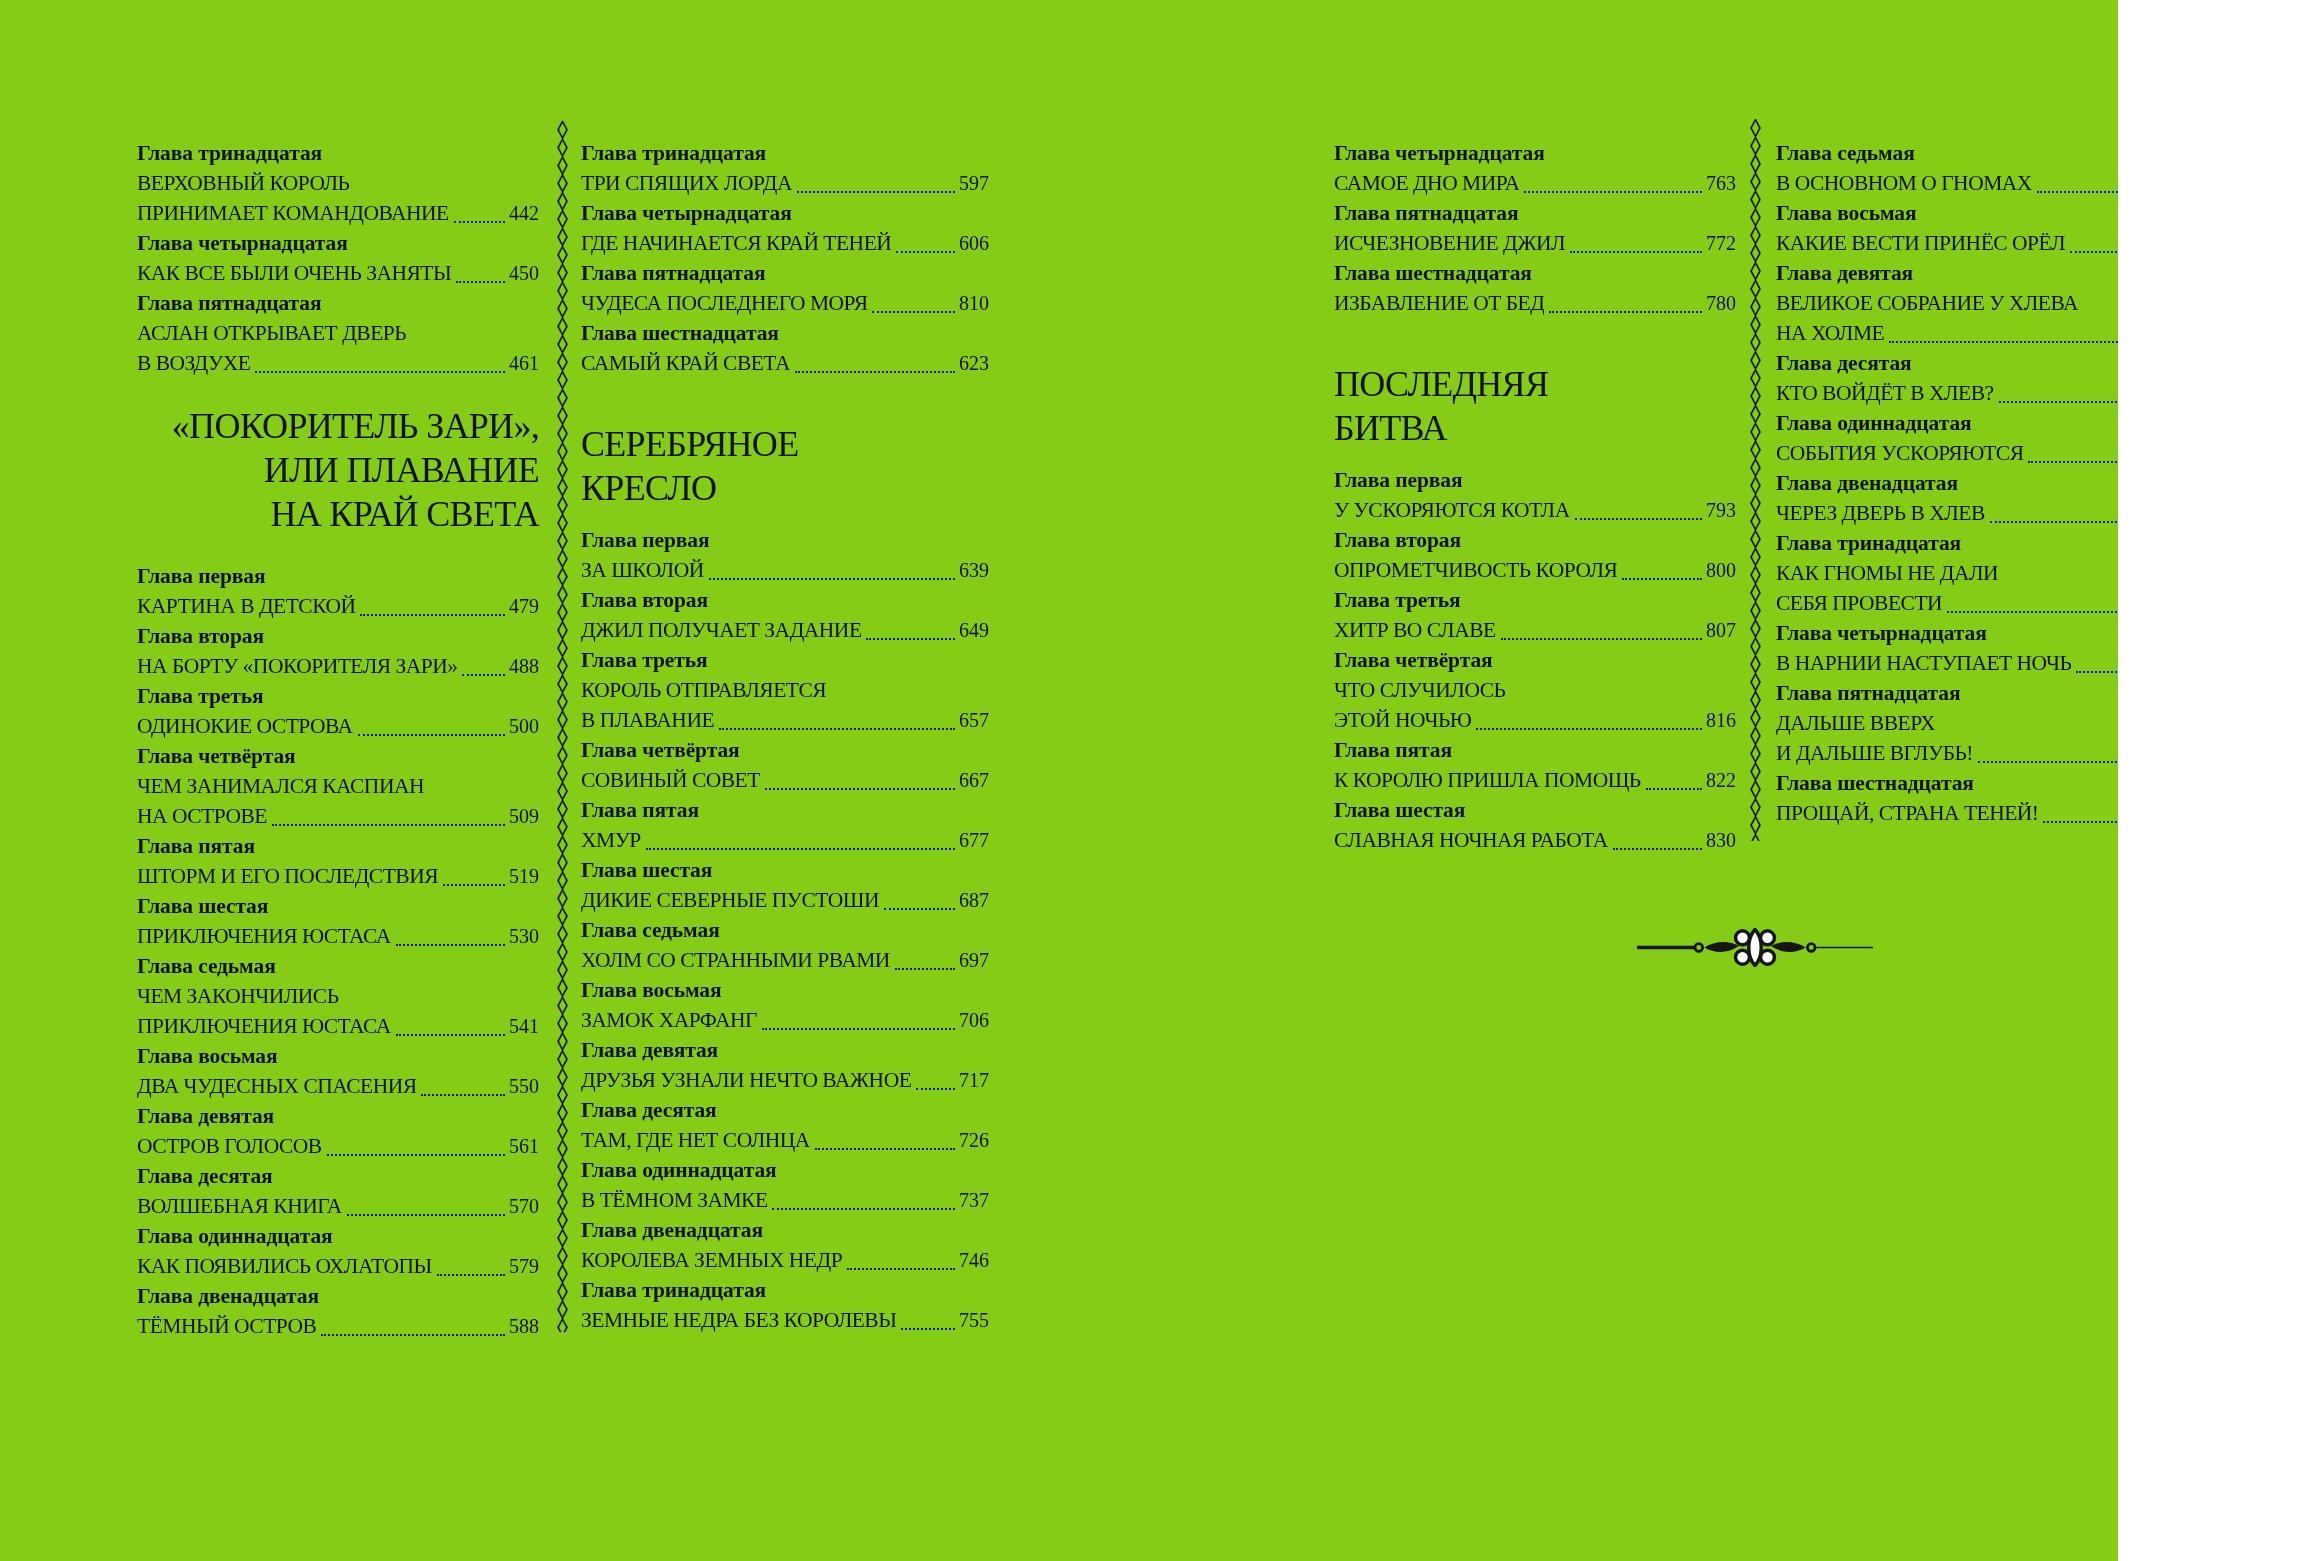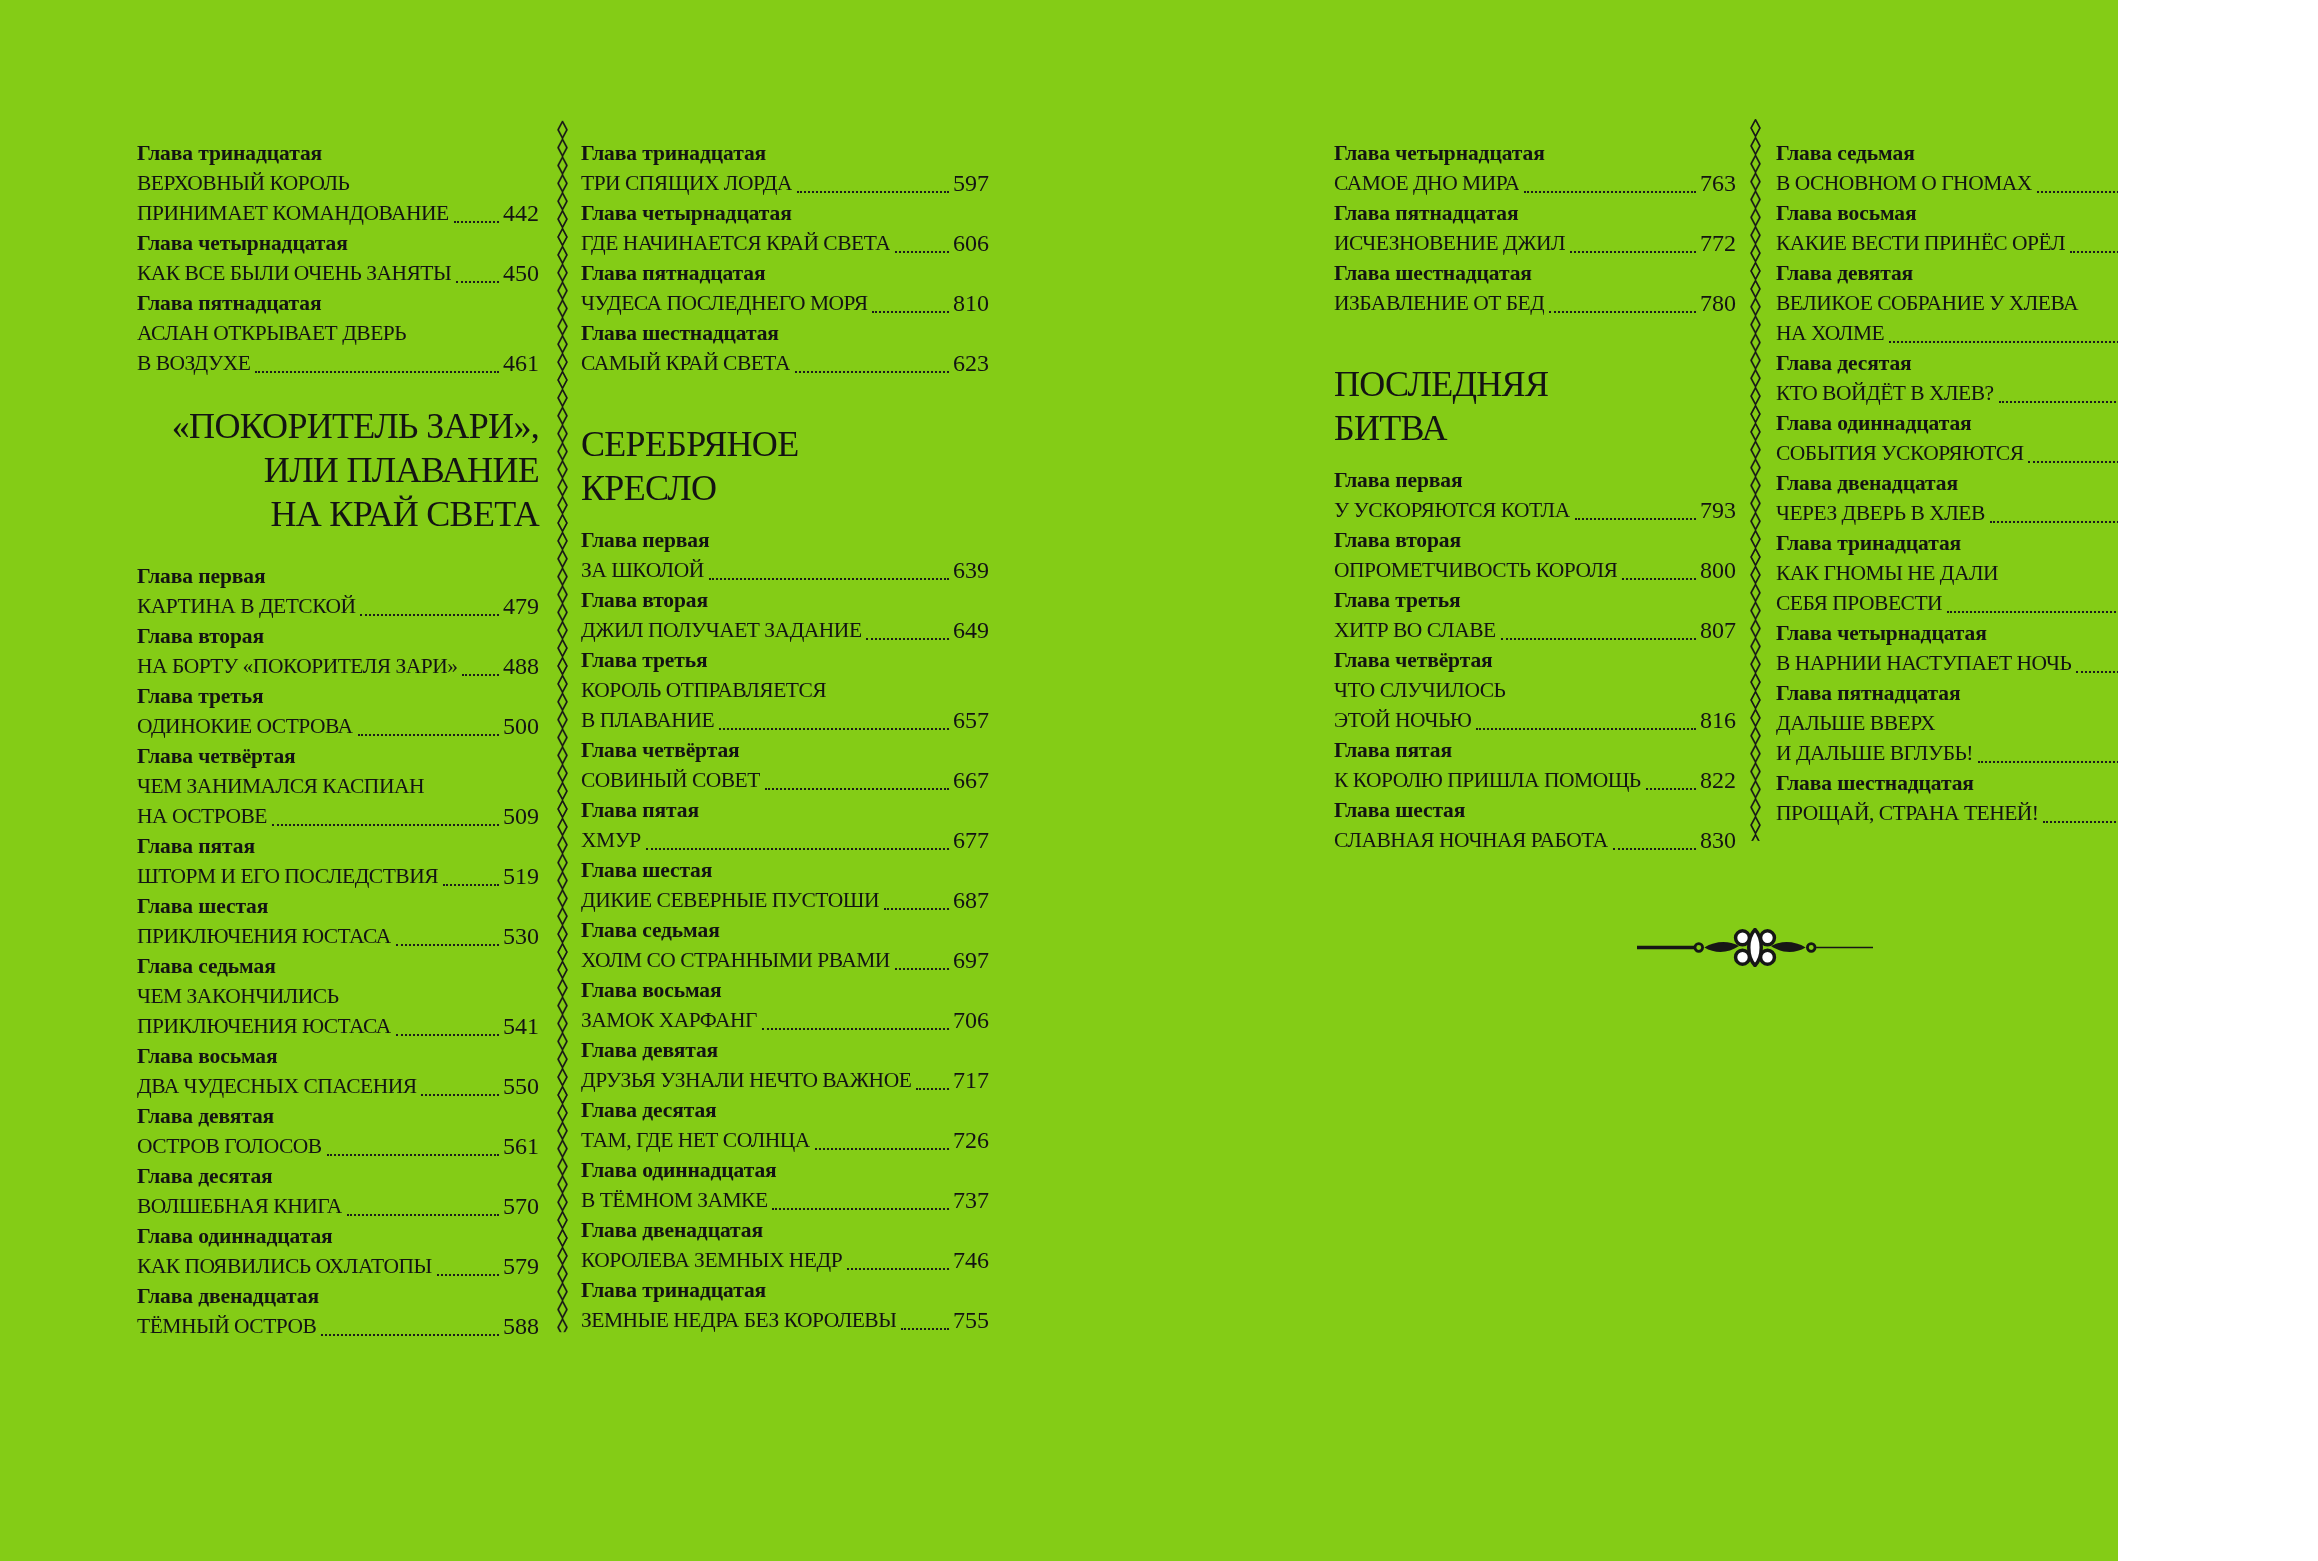--- a/index.html
+++ b/index.html
@@ -26,21 +26,21 @@
     font-size: 21.5px; line-height: 30px;
     letter-spacing: -0.5px; white-space: nowrap;
   }
   .toc-line { display: flex; align-items: flex-end; }
   .t { flex: 0 1 auto; overflow: hidden; }
   .leader {
     flex: 1 1 auto; min-width: 1.4px; align-self: stretch;
     border-bottom: 2.8px dotted #1b1b1b;
     margin: 0 4.2px 5.5px 4.9px;
   }
-  .pg { font-size: 24px; line-height: 30px; white-space: nowrap; }
+  .pg { font-size: 20px; line-height: 30px; white-space: nowrap; }
 
   .heading { font-weight: 400; }
   .hline { font-size: 36px; line-height: 44px; letter-spacing: -0.7px; white-space: nowrap; }
   .h3 { margin: 26px 0 25px 0; text-align: right; }
   .h2 { margin: 44px 0 15.2px 0; }
 
   .divider { position: absolute; top: 116px; }
   #d0 { left: 557px; }
   #d1 { left: 1750px; }
   .ornament { position: absolute; left: 1637px; top: 928px; }
@@ -186,21 +186,21 @@
         <div class="label">Глава тринадцатая</div>
         <div class="toc-line">
           <span class="t">ТРИ СПЯЩИХ ЛОРДА</span>
           <span class="leader"></span>
           <span class="pg">597</span>
         </div>
       </div>
       <div class="entry">
         <div class="label">Глава четырнадцатая</div>
         <div class="toc-line">
-          <span class="t">ГДЕ НАЧИНАЕТСЯ КРАЙ СВЕТА</span>
+          <span class="t">ГДЕ НАЧИНАЕТСЯ КРАЙ ТЕНЕЙ</span>
           <span class="leader"></span>
           <span class="pg">606</span>
         </div>
       </div>
       <div class="entry">
         <div class="label">Глава пятнадцатая</div>
         <div class="toc-line">
           <span class="t">ЧУДЕСА ПОСЛЕДНЕГО МОРЯ</span>
           <span class="leader"></span>
           <span class="pg">810</span>

